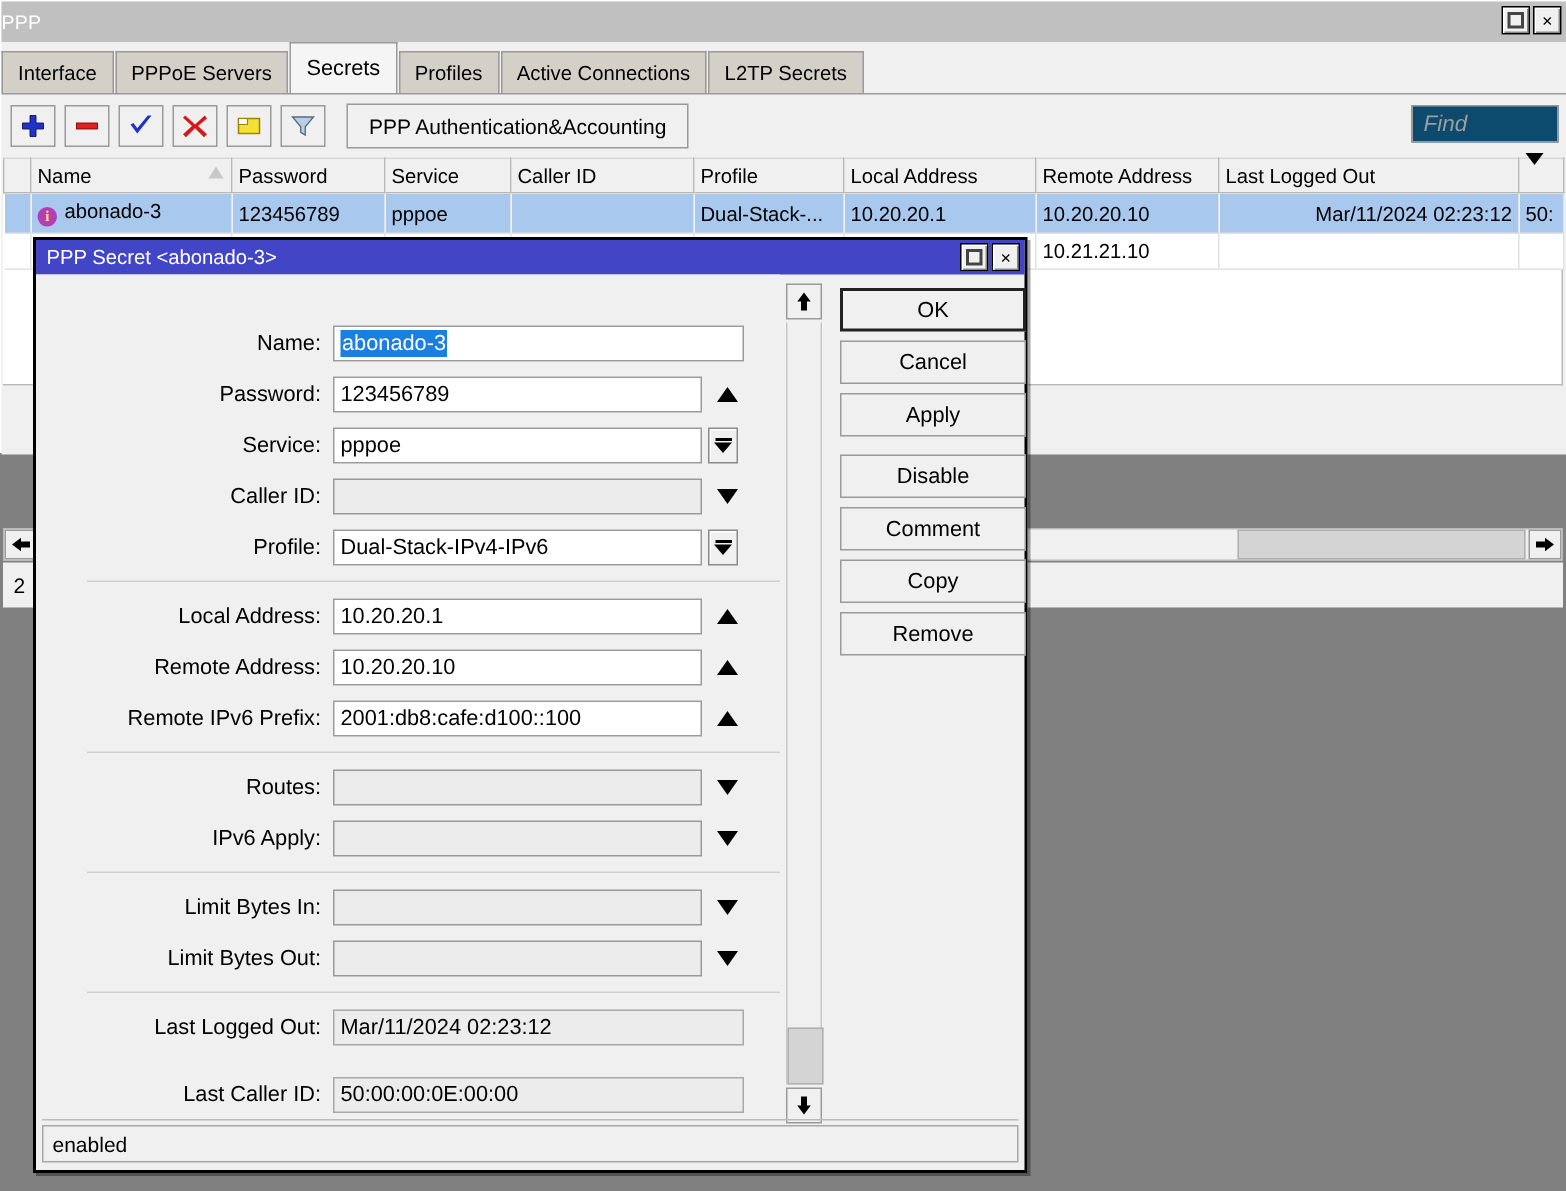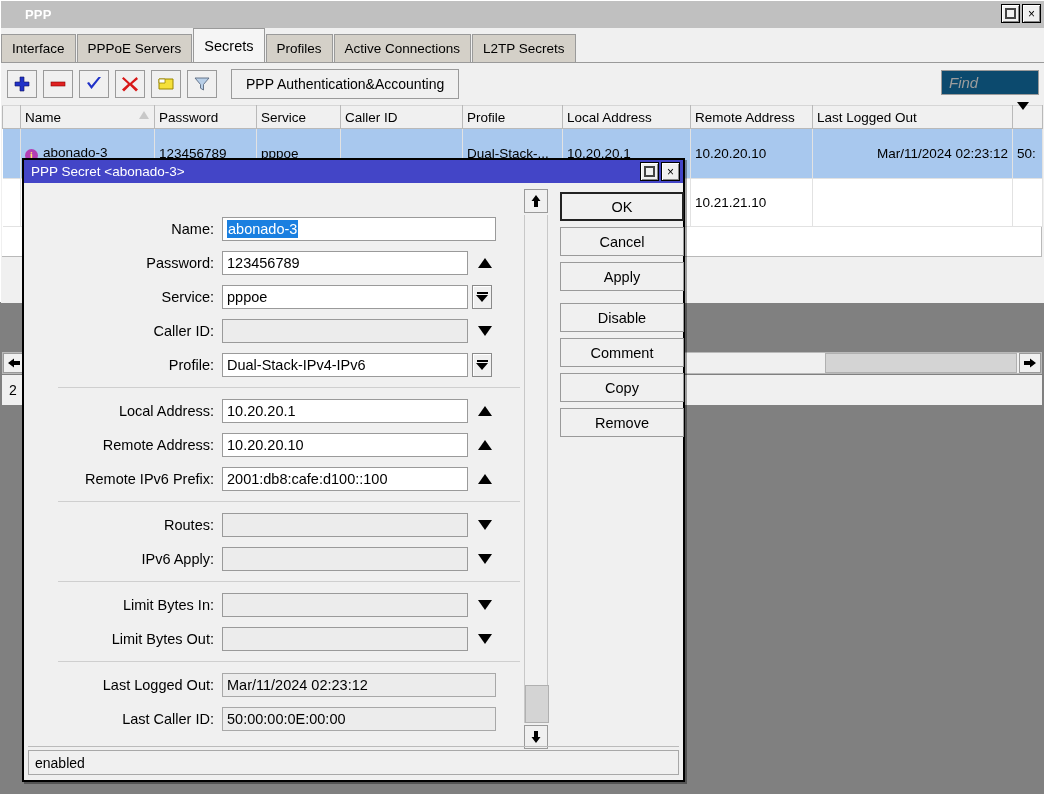--- a/index.html
+++ b/index.html
@@ -23,23 +23,22 @@
   }
   #ppp-titlebar {
     position: absolute; left: 0; top: 0;
     width: 1044px; height: 27px;
     background: #c0c0c0;
     display: flex; align-items: center;
   }
   #ppp-titlebar .title {
     color: #ffffff;
     font-size: 13px;
-    padding-left: 24px;
+    padding-left: 0;
     letter-spacing: 0.2px;
-    font-weight: bold;
   }
   .win-btns {
     position: absolute; right: 4px; top: 3px;
     display: flex; gap: 2px;
   }
   .win-btn {
     width: 19px; height: 19px;
     background: #f0f0f0;
     border: 1px solid #000;
     display: flex; align-items: center; justify-content: center;
@@ -141,21 +140,21 @@
     font-size: 13.5px;
     text-align: left;
     padding: 0 4px;
     color: #000;
     position: relative;
   }
   #tbl td {
     height: 23px;
     border-right: 1px solid #e2e2e2;
     border-bottom: 1px solid #e2e2e2;
-    padding: 16px 4px;
+    padding: 4px 4px;
     font-size: 13.5px;
     white-space: nowrap;
     overflow: hidden;
   }
   tr.sel td { background: #a8c8ee; }
   .sortmark {
     position: absolute; right: 5px; top: 5px;
     width: 0; height: 0;
     border-left: 5px solid transparent;
     border-right: 5px solid transparent;
@@ -631,21 +630,21 @@
         <span class="arrow-dn"></span>
       </div>
 
       <div class="sep" style="top:478px"></div>
 
       <div class="row" style="top:488px">
         <span class="lbl">Last Logged Out:</span>
         <span class="fld w-wide ro">Mar/11/2024 02:23:12</span>
       </div>
 
-      <div class="row" style="top:522px">
+      <div class="row" style="top:533px">
         <span class="lbl">Last Caller ID:</span>
         <span class="fld w-wide ro">50:00:00:0E:00:00</span>
       </div>
     </div>
 
     <div id="dlg-vscroll">
       <div class="vs-arrow">
         <svg width="12" height="14" viewBox="0 0 12 14">
           <path d="M6 1 L10.5 7 L8 7 L8 13 L4 13 L4 7 L1.5 7 z" fill="#000"></path>
         </svg>

